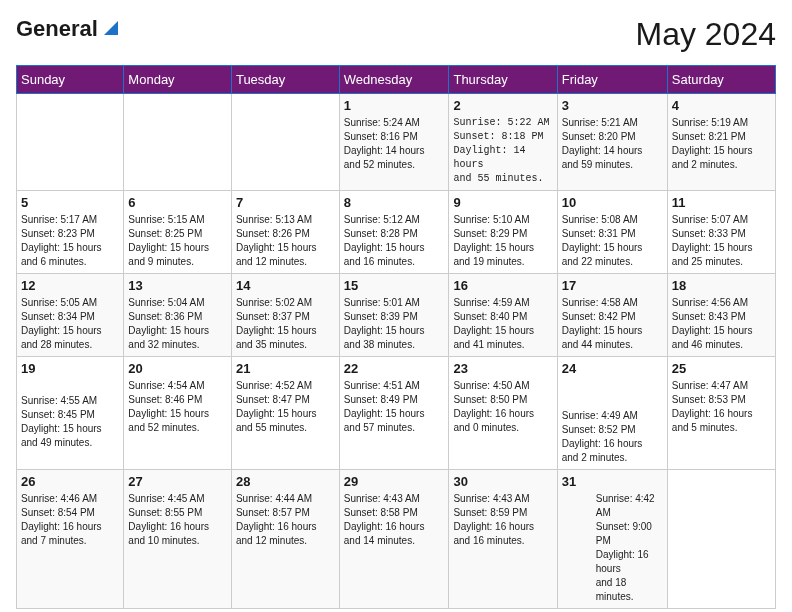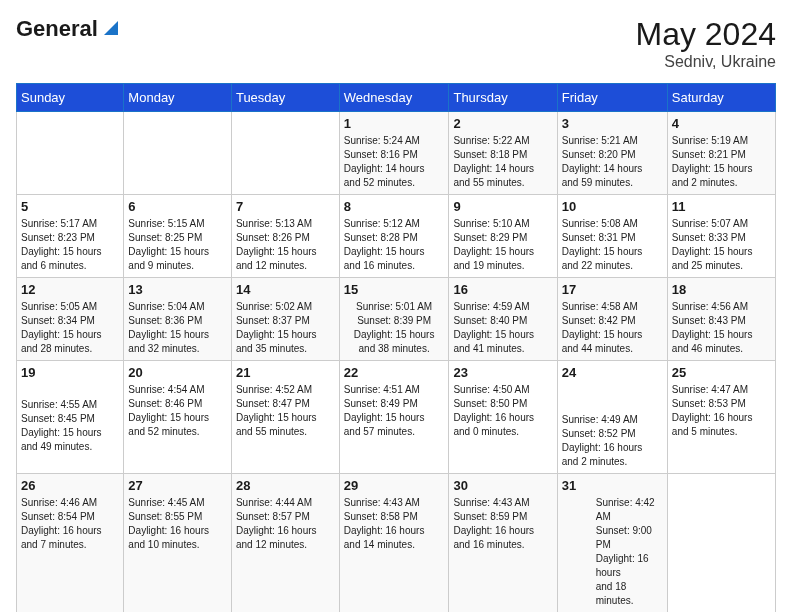--- a/index.html
+++ b/index.html
@@ -31,21 +31,21 @@
     .location {
       font-size: 16px;
       color: #444;
     }
     table {
       width: 100%;
       border-collapse: collapse;
       font-size: 11px;
     }
     thead tr th {
-      background-color: #1d4ed8;
+      background-color: #701a75;
       color: #fff;
       padding: 6px 4px;
       text-align: left;
       font-size: 13px;
       font-weight: normal;
       border: 1px solid #1a73c8;
     }
     tbody tr td {
       border: 1px solid #ccc;
       vertical-align: top;
@@ -83,21 +83,20 @@
       <div style="display:flex; align-items:center;">
         <span style="font-size:22px; font-weight:bold; color:#1a1a1a;">General</span>
         <svg width="22" height="22" viewBox="0 0 22 22" style="margin-left:2px; margin-top:-2px;">
           <polygon points="4,18 18,18 18,4" fill="#1a73c8"></polygon>
         </svg>
       </div>
     </div>
   </div>
   <div class="title-block">
     <div class="month-year">May 2024</div>
-    <div class="location">Sedniv, Ukraine</div>
   </div>
 </div>
 
 <table>
   <thead>
     <tr>
     <th>Sunday</th>
         <th>Monday</th>
         <th>Tuesday</th>
         <th>Wednesday</th>
@@ -113,21 +112,21 @@
         <td class="empty-cell" style="background: rgb(255, 255, 255);"></td>
         <td>
           <div class="day-num">1</div>
           <div class="day-info" style="white-space: pre-line;">Sunrise: 5:24 AM
 Sunset: 8:16 PM
 Daylight: 14 hours
 and 52 minutes.</div>
         </td>
         <td>
           <div class="day-num">2</div>
-          <div class="day-info" style="white-space: pre-line;">Sunrise: 5:22 AM
+          <div class="day-info" style="white-space: pre-line; font-family: Liberation Mono, monospace;">Sunrise: 5:22 AM
 Sunset: 8:18 PM
 Daylight: 14 hours
 and 55 minutes.</div>
         </td>
         <td>
           <div class="day-num">3</div>
           <div class="day-info" style="white-space: pre-line;">Sunrise: 5:21 AM
 Sunset: 8:20 PM
 Daylight: 14 hours
 and 59 minutes.</div>
@@ -208,21 +207,21 @@
         </td>
         <td>
           <div class="day-num">14</div>
           <div class="day-info" style="white-space: pre-line;">Sunrise: 5:02 AM
 Sunset: 8:37 PM
 Daylight: 15 hours
 and 35 minutes.</div>
         </td>
         <td>
           <div class="day-num">15</div>
-          <div class="day-info" style="white-space: pre-line; text-align: center;">Sunrise: 5:01 AM
+          <div class="day-info" style="white-space: pre-line;">Sunrise: 5:01 AM
 Sunset: 8:39 PM
 Daylight: 15 hours
 and 38 minutes.</div>
         </td>
         <td>
           <div class="day-num">16</div>
           <div class="day-info" style="white-space: pre-line;">Sunrise: 4:59 AM
 Sunset: 8:40 PM
 Daylight: 15 hours
 and 41 minutes.</div>

